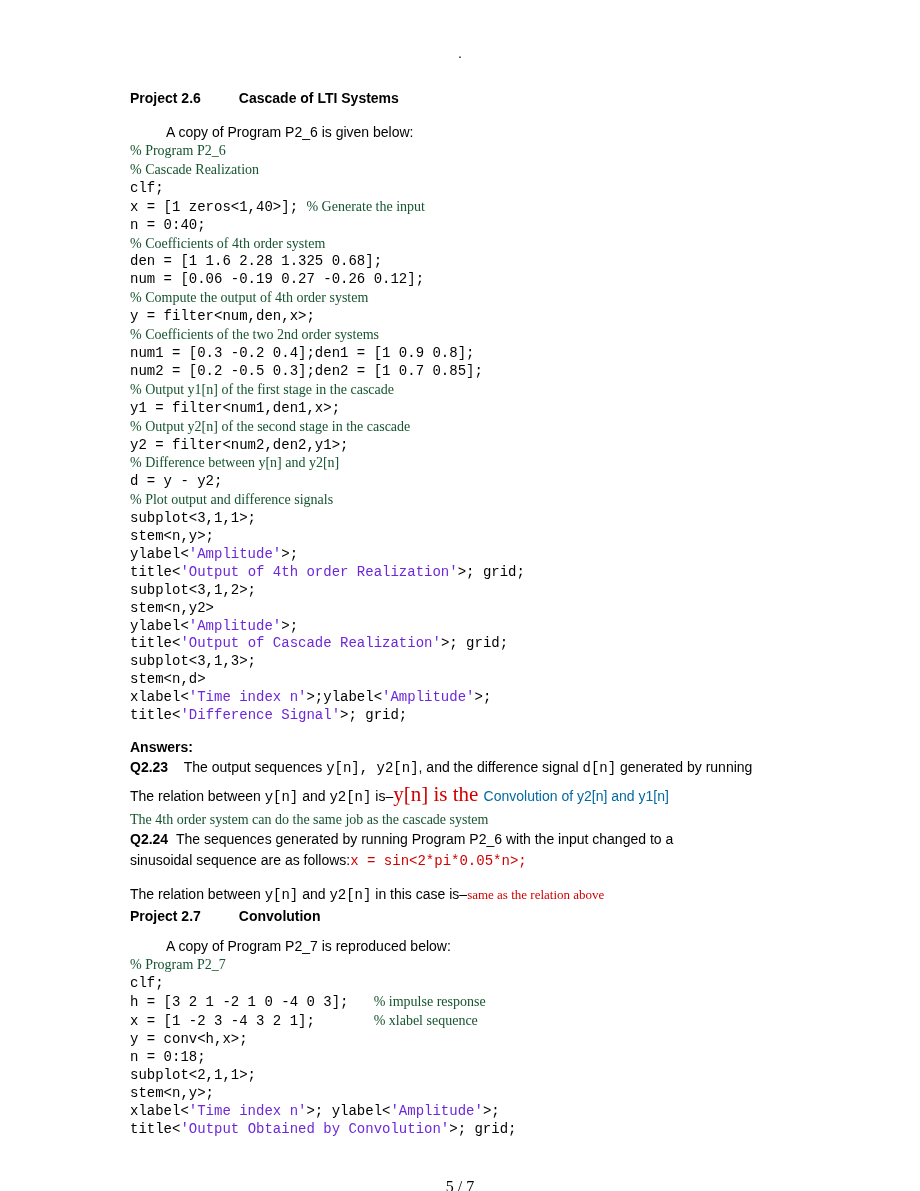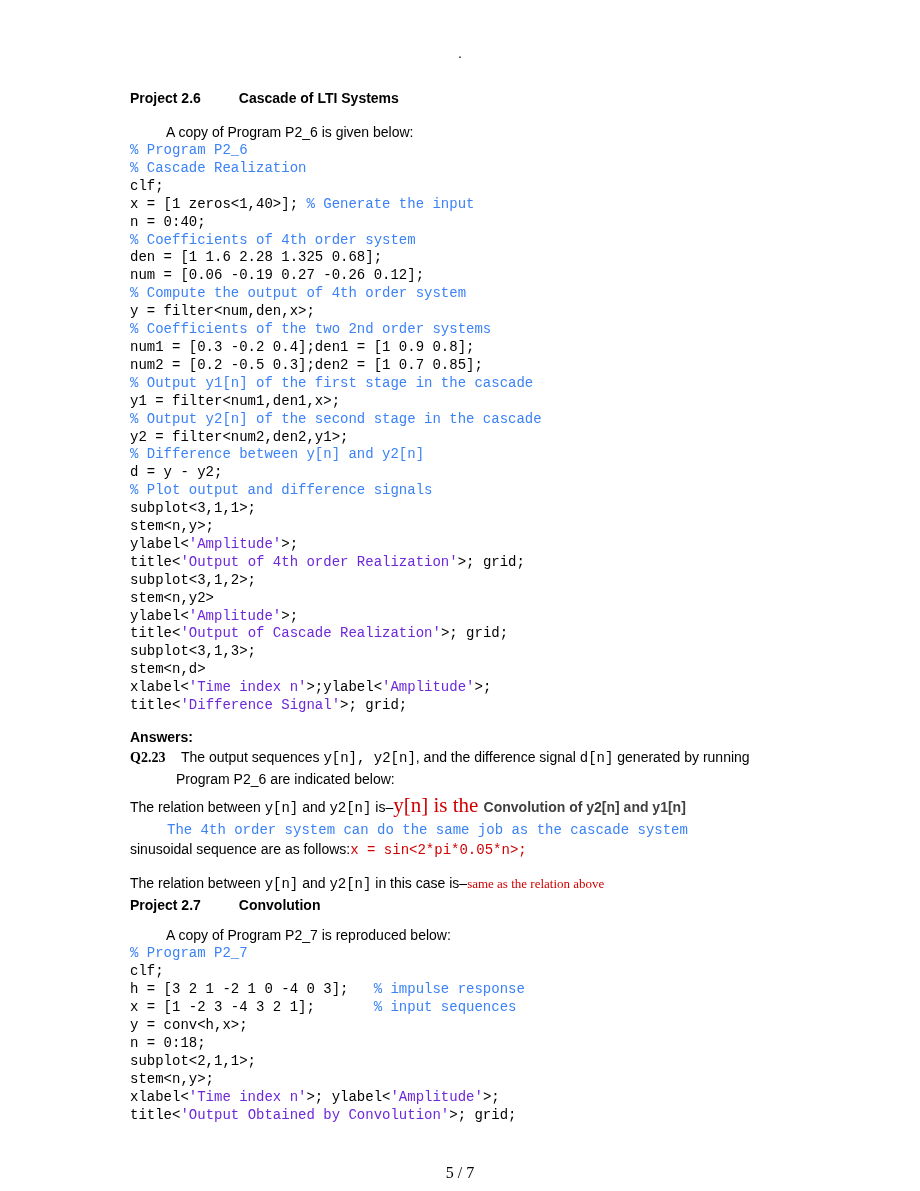--- a/index.html
+++ b/index.html
@@ -47,43 +47,42 @@
   }
   .answers {
     font-weight: bold;
     margin-bottom: 2px;
   }
   .q-line {
     line-height: 1.5;
   }
   .q-line b.q {
     font-weight: bold;
-    font-family: Liberation Serif, serif;
   }
   .mono {
     font-family: "Courier New", Courier, monospace;
   }
   .red {
     color: #d00000;
   }
   .redbold {
-    color: #404040;
-    font-weight: bold;
+    color: #0369a1;
+    font-weight: normal;
   }
   .gap {
     height: 12px;
   }
   .pgnum {
     font-family: "Times New Roman", Times, serif;
     font-size: 16px;
     text-align: center;
     margin-top: 40px;
   }
   
-  .cmt { color: #3b82f6; } 
+  .cmt { color: #14532d; font-family: Liberation Serif, serif; } 
   .str { color: #6d28d9; } 
 </style>
 </head>
 <body>
 
 <div class="page">
 
   <div class="top-dot">.</div>
 
   <div class="project-heading">
@@ -123,48 +122,50 @@
 <span>subplot&lt;3,1,3&gt;;</span>
 <span>stem&lt;n,d&gt;</span>
 <span>xlabel&lt;</span><span class="str">'Time index n'</span><span>&gt;;ylabel&lt;</span><span class="str">'Amplitude'</span><span>&gt;;</span>
 <span>title&lt;</span><span class="str">'Difference Signal'</span><span>&gt;; grid;</span></div>
 
   <div class="answers">Answers:</div>
 
   <div class="q-line">
     <b class="q">Q2.23</b>&nbsp;&nbsp;&nbsp;&nbsp;<span>The output sequences </span><span class="mono">y[n]</span><span class="mono">, </span><span class="mono">y2[n]</span><span>, and the difference signal   </span><span class="mono">d[n]</span><span> generated by running</span>
   </div>
-  <div class="q-line" style="margin-left:46px;">Program P2_6 are indicated below:</div>
 
   <div class="q-line">
     <span>The relation between </span><span class="mono">y[n]</span><span>  and </span><span class="mono">y2[n]</span><span> is–</span><span class="red" style="font-family:'Times New Roman',serif;font-size:21px;">y[n] is the </span><span class="redbold">Convolution of y2[n] and y1[n]</span>
   </div>
 
-  <div class="code" style="margin-bottom:0;margin-left:37px;"><span class="cmt">The 4th order system can do the same job as the cascade system</span></div>
+  <div class="code" style="margin-bottom:0;"><span class="cmt">The 4th order system can do the same job as the cascade system</span></div>
 
+  <div class="q-line">
+    <b class="q">Q2.24</b>&nbsp;&nbsp;<span>The sequences generated by running Program P2_6 with the input changed to a</span>
+  </div>
   <div class="q-line">
     <span>sinusoidal sequence are as follows:</span><span class="mono red">x = sin&lt;2*pi*0.05*n&gt;;</span>
   </div>
 
   <div class="gap"></div>
 
   <div class="q-line">
     <span>The relation between </span><span class="mono">y[n]</span><span>  and </span><span class="mono">y2[n]</span><span> in this case is–</span><span class="red" style="font-family:'Times New Roman',serif;font-size:13px;">same as the relation above</span>
   </div>
 
   <div class="project-heading" style="margin-bottom:14px;margin-top:2px;">
     <span class="pnum">Project 2.7</span><span>Convolution</span>
   </div>
 
   <div class="intro">A copy of Program P2_7 is reproduced below:</div>
 
   <div class="code"><span class="cmt">% Program P2_7</span>
 <span>clf;</span>
 <span>h = [3 2 1 -2 1 0 -4 0 3];   </span><span class="cmt">% impulse response</span>
-<span>x = [1 -2 3 -4 3 2 1];       </span><span class="cmt">% input sequences</span>
+<span>x = [1 -2 3 -4 3 2 1];       </span><span class="cmt">% xlabel sequence</span>
 <span>y = conv&lt;h,x&gt;;</span>
 <span>n = 0:18;</span>
 <span>subplot&lt;2,1,1&gt;;</span>
 <span>stem&lt;n,y&gt;;</span>
 <span>xlabel&lt;</span><span class="str">'Time index n'</span><span>&gt;; ylabel&lt;</span><span class="str">'Amplitude'</span><span>&gt;;</span>
 <span>title&lt;</span><span class="str">'Output Obtained by Convolution'</span><span>&gt;; grid;</span></div>
 
   <div class="pgnum">5 / 7</div>
 
 </div>

